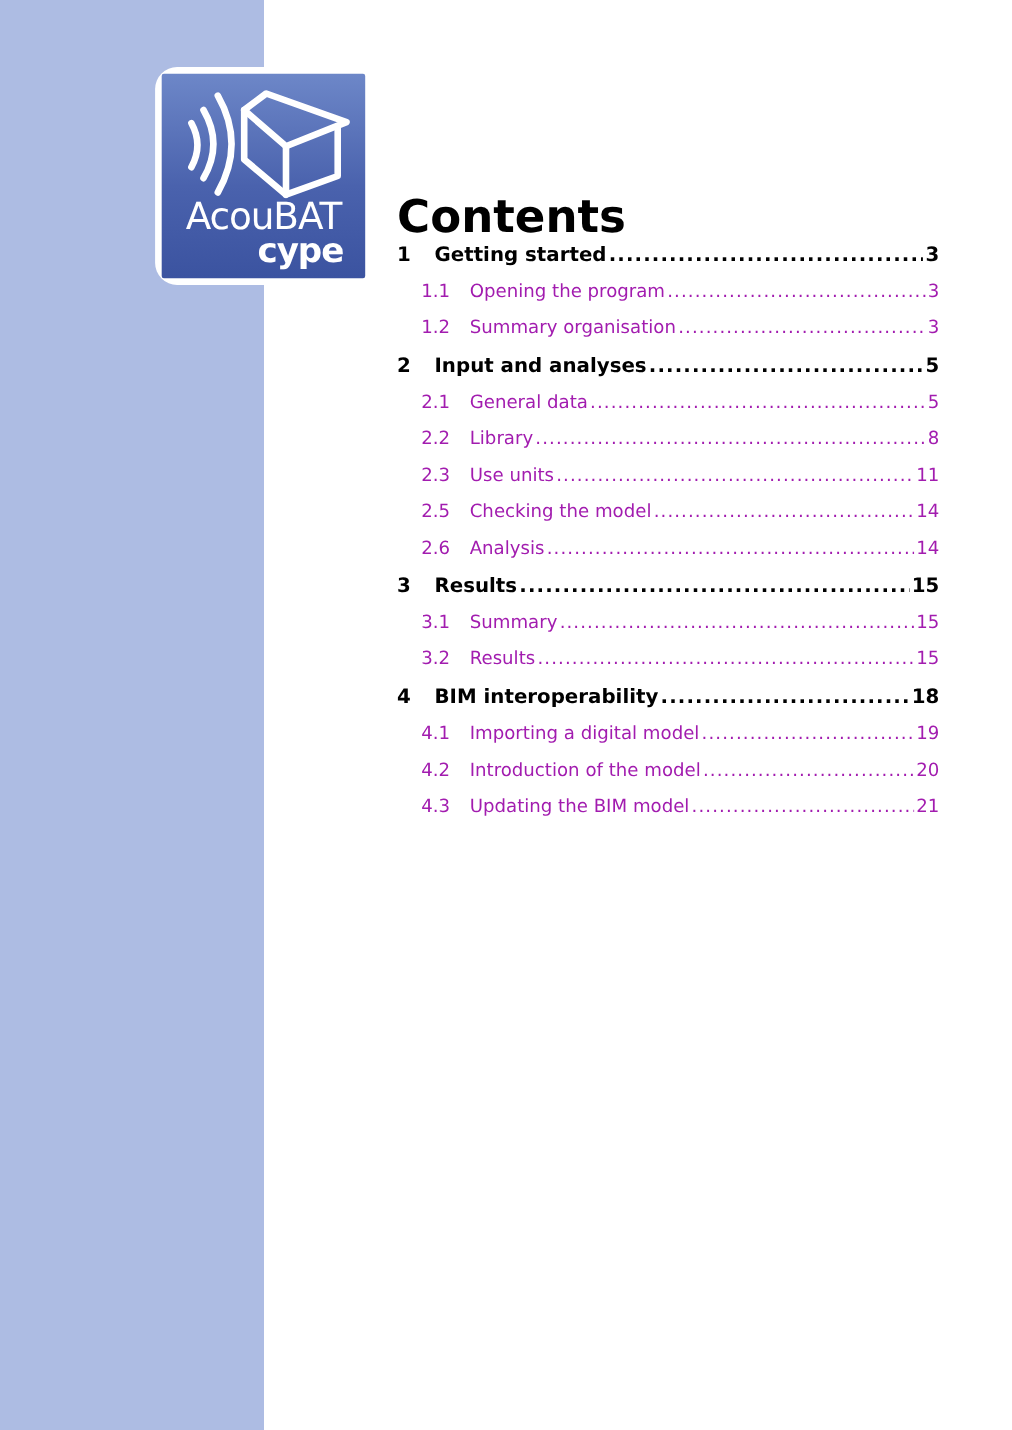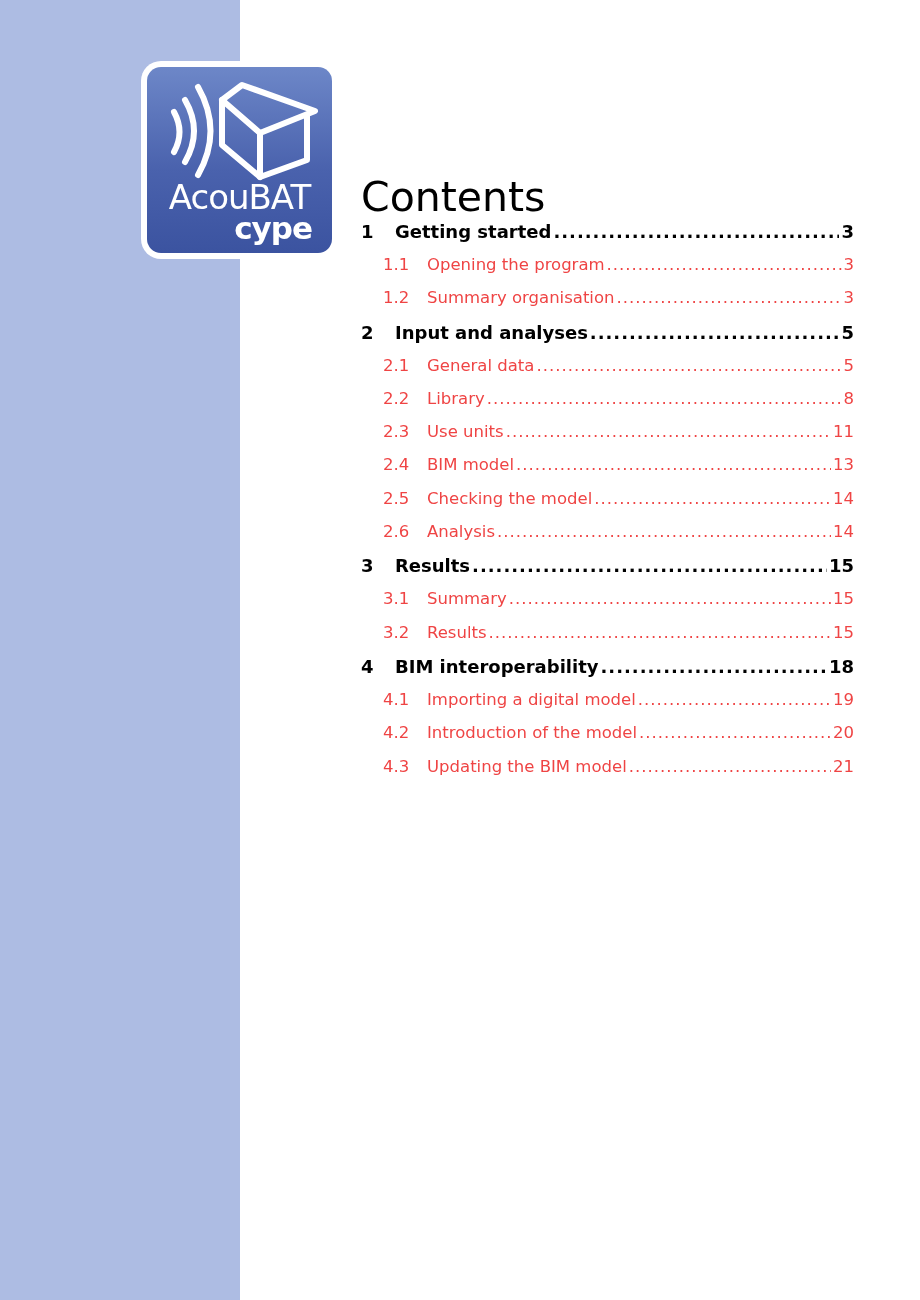--- a/index.html
+++ b/index.html
@@ -1,31 +1,31 @@
 <!DOCTYPE html>
 <html><head>
 <meta charset="utf-8">
 <style>
   html, body { margin:0; padding:0; }
   body { width:920px; height:1300px; background:#ffffff; position:relative; overflow:hidden;
          font-family:"DejaVu Sans", "Liberation Sans", sans-serif; color:#1a1a1a; }
   .sidebar { position:absolute; left:0; top:0; width:240px; height:1300px; background:#adbce3; }
   .logo-frame { position:absolute; left:141px; top:61px; width:194px; height:198px; background:#ffffff; border-radius:20px; }
-  .logo { position:absolute; left:147px; top:67px; width:185px; height:186px; border-radius:14px;
+  .logo { position:absolute; left:147px; top:67px; width:185px; height:186px; border-radius:2px;
           background:linear-gradient(180deg,#6d87c8 0%,#4a62ad 55%,#3b53a0 100%); overflow:hidden; }
   .logo svg { position:absolute; left:0; top:0; }
   .logo-name { position:absolute; left:0; width:185px; top:110px; text-align:center; color:#fff;
                font-family:"DejaVu Sans", sans-serif; font-size:34px; letter-spacing:-1px; }
   .logo-sub { position:absolute; right:20px; top:143px; color:#fff; font-family:"DejaVu Sans", sans-serif;
               font-weight:bold; font-size:31px; letter-spacing:-1px; }
-  .title { position:absolute; left:361px; top:173px; font-size:41px; font-weight:normal; color:#000; margin:0; letter-spacing:0px; }
+  .title { position:absolute; left:361px; top:173px; font-size:41px; font-weight:bold; color:#000; margin:0; letter-spacing:0px; }
   .toc { position:absolute; left:361px; top:221px; width:493px; }
   .row { display:flex; align-items:baseline; white-space:nowrap; overflow:hidden; }
   .row.h1 { height:34px; font-size:18px; font-weight:bold; color:#000; }
-  .row.h2 { height:33.3px; font-size:16.5px; color:#ef4444; padding-left:22px; }
+  .row.h2 { height:33.3px; font-size:16.5px; color:#a21caf; padding-left:22px; }
   .num { display:inline-block; }
   .h1 .num { width:34px; }
   .h2 .num { width:44px; }
   .lbl { flex:none; }
   .dots { flex:1; overflow:hidden; margin:0 2px; letter-spacing:1px; }
   .dots::before { content:"................................................................................................................................................................"; }
   .pg { flex:none; text-align:right; }
 </style>
 </head>
 <body>
@@ -87,26 +87,20 @@
       <span class="dots"></span>
       <span class="pg">8</span>
     </div>
     <div class="row h2">
       <span class="num">2.3</span>
       <span class="lbl">Use units</span>
       <span class="dots"></span>
       <span class="pg">11</span>
     </div>
     <div class="row h2">
-      <span class="num">2.4</span>
-      <span class="lbl">BIM model</span>
-      <span class="dots"></span>
-      <span class="pg">13</span>
-    </div>
-    <div class="row h2">
       <span class="num">2.5</span>
       <span class="lbl">Checking the model</span>
       <span class="dots"></span>
       <span class="pg">14</span>
     </div>
     <div class="row h2">
       <span class="num">2.6</span>
       <span class="lbl">Analysis</span>
       <span class="dots"></span>
       <span class="pg">14</span>

